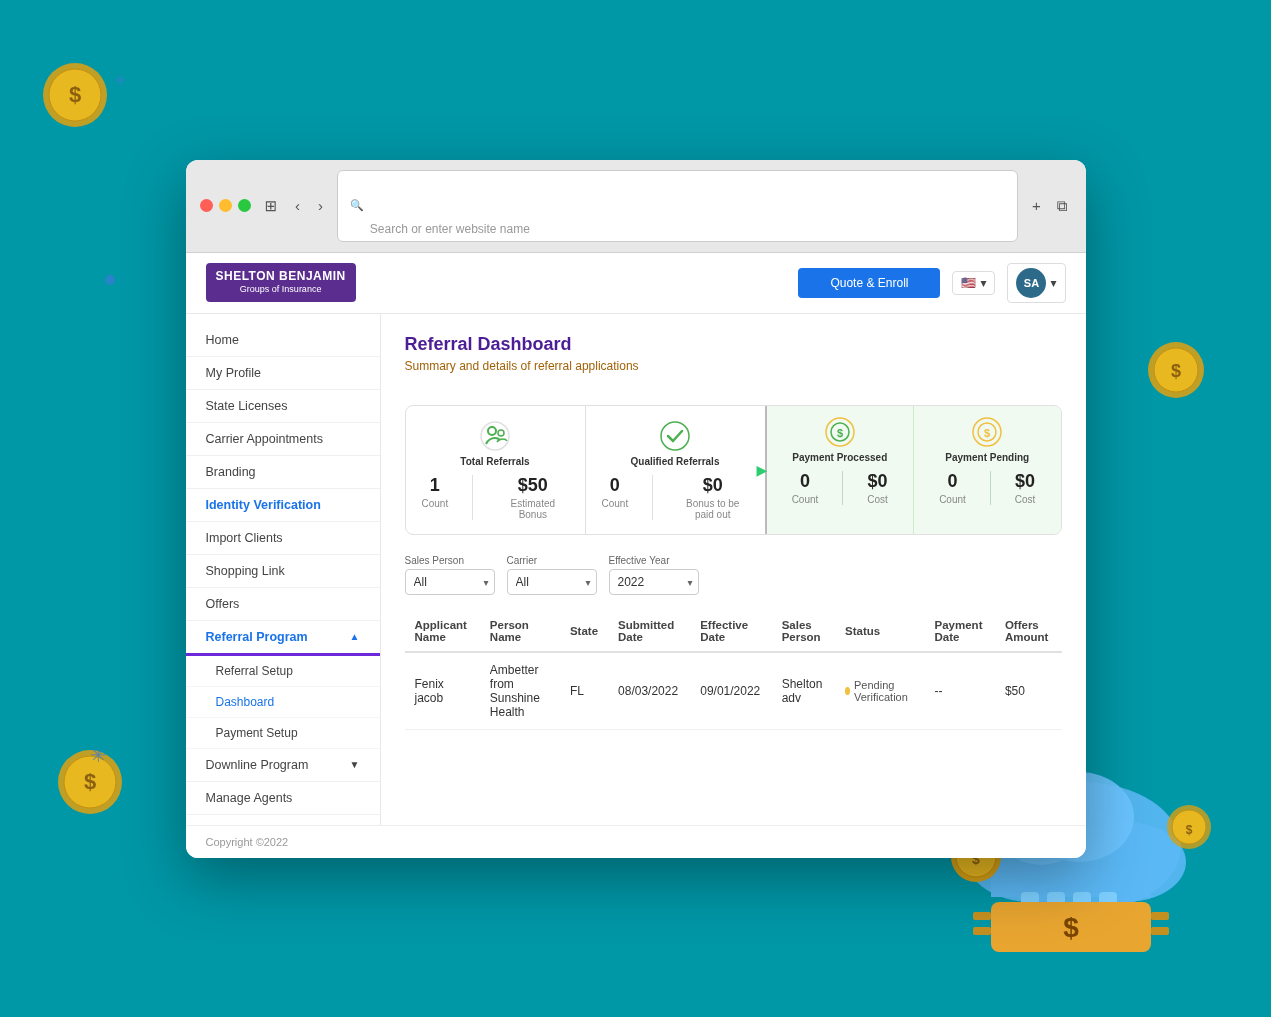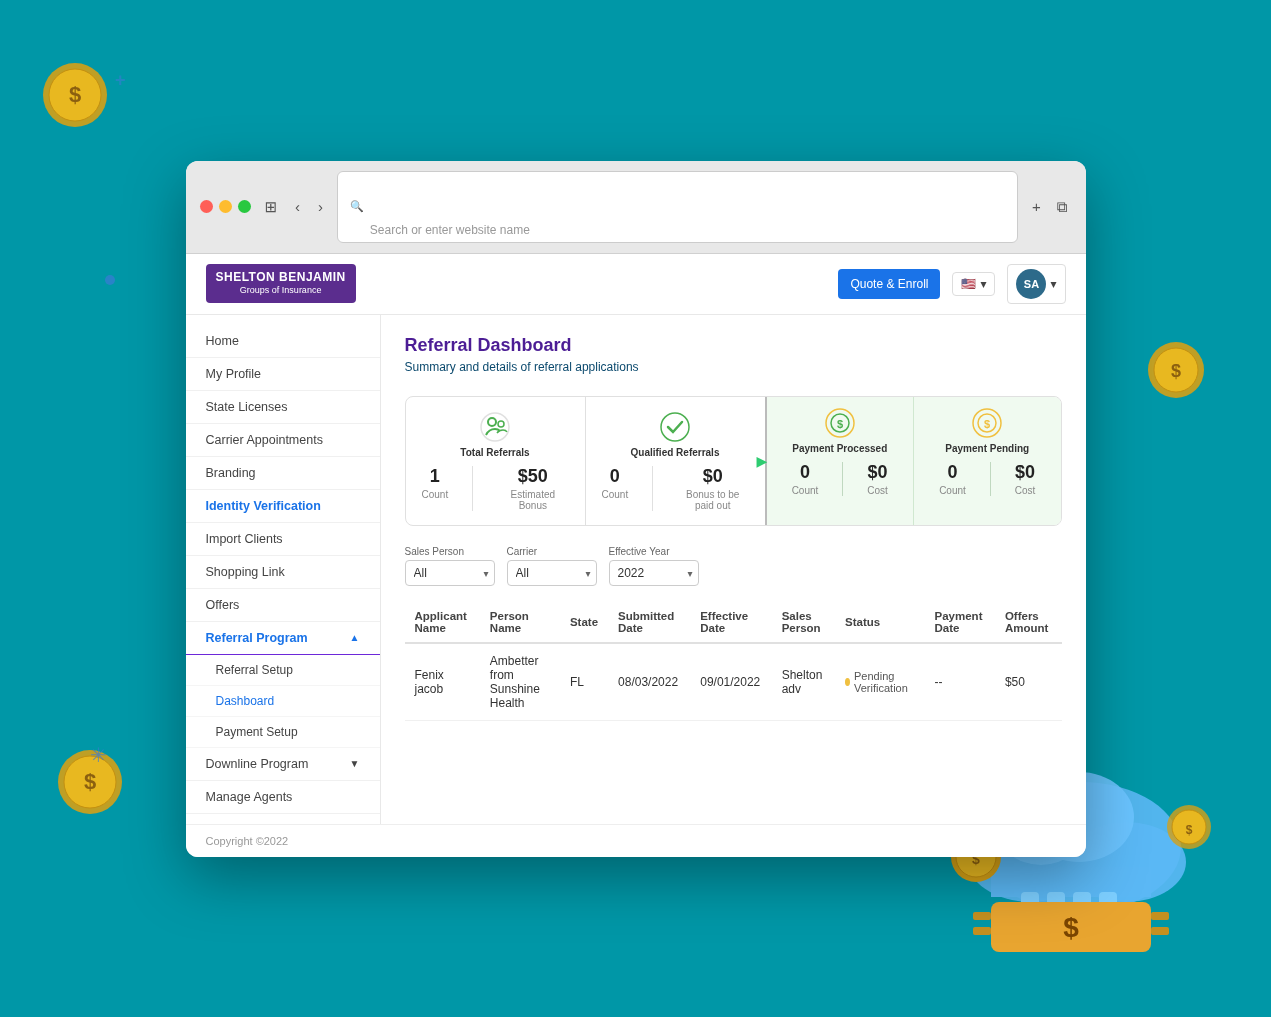--- a/index.html
+++ b/index.html
@@ -109,21 +109,21 @@
       display: flex;
       align-items: center;
       gap: 12px;
     }
 
     .btn-quote {
       background: #1a73e8;
       color: white;
       border: none;
       border-radius: 4px;
-      padding: 8px 12px;
+      padding: 8px 32px;
       font-size: 12px;
       font-weight: 500;
       cursor: pointer;
     }
 
     .flag-btn, .user-btn {
       background: none;
       border: 1px solid #ddd;
       border-radius: 4px;
       padding: 4px 8px;
@@ -162,21 +162,21 @@
       flex-shrink: 0;
     }
 
     .nav-item {
       padding: 9px 20px;
       font-size: 12.5px;
       color: #444;
       cursor: pointer;
       border-bottom: 1px solid #f0f0f0;
     }
-    .nav-item.highlight { color: #1a73e8; font-weight: bold; border-bottom: 1px solid #6d28d9; }
+    .nav-item.highlight { color: #1a73e8; font-weight: bold; border-bottom: 3px solid #6d28d9; }
 
     .nav-sub-item {
       padding: 8px 30px;
       font-size: 12px;
       color: #444;
       cursor: pointer;
       border-bottom: 1px solid #f5f5f5;
     }
     .nav-sub-item.active-sub { color: #1a73e8; font-weight: 500; }
 
@@ -195,22 +195,22 @@
 
     .page-title {
       font-size: 18px;
       font-weight: 700;
       color: #4c1d95;
       margin-bottom: 4px;
     }
 
     .page-subtitle {
       font-size: 12px;
-      color: #0c4a6e;
-      margin-bottom: 22px;
+      color: #a16207;
+      margin-bottom: 32px;
     }
 
     
     .stats-container {
       display: flex;
       border: 1px solid #e0e0e0;
       border-radius: 8px;
       overflow: hidden;
       margin-bottom: 20px;
     }

